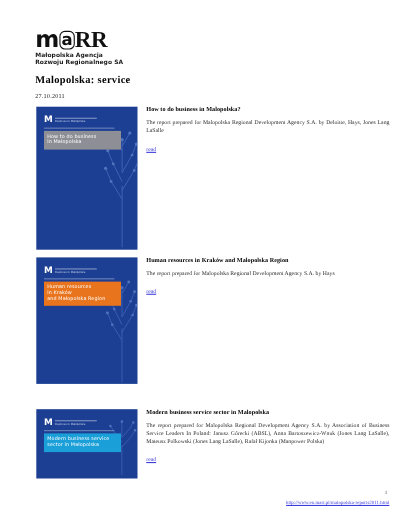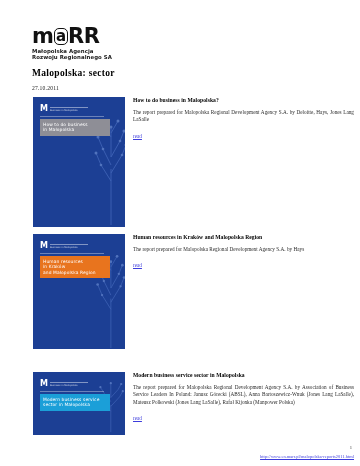--- a/index.html
+++ b/index.html
@@ -44,21 +44,21 @@
     border: 1.6px solid #111111;
     border-radius: 5px 5px 5px 5px;
     padding: 0px 1px 0px 1px;
     font-size: 15px;
     line-height: 15px;
     margin: 0 0.5px 1px 0.5px;
     background: #ffffff;
     color: #111111;
     font-weight: bold;
   }
-  .logo-rr { display:inline-block; }
+  .logo-rr { display:inline-block;font-family:Liberation Serif, serif; }
   .logo-sub {
     font-family: "DejaVu Sans", sans-serif;
     font-size: 5.4px;
     line-height: 6.4px;
     font-weight: bold;
     color: #1a1a1a;
     margin-top: 2px;
     letter-spacing: 0.05px;
   }
 
@@ -229,21 +229,21 @@
       <span class="logo-m">m</span>
         <span class="logo-a">a</span>
         <span class="logo-rr">RR</span>
     </div>
     <div class="logo-sub">
       <div>Małopolska Agencja</div>
       <div>Rozwoju Regionalnego SA</div>
     </div>
   </div>
 
-  <div class="doc-title">Malopolska: sector</div>
+  <div class="doc-title">Malopolska: service</div>
   <div class="doc-date">27.10.2011</div>
 
   <div class="entry entry-1">
     <div class="cover cover-tall">
       <div class="cover-inner">
         <svg class="tree" viewBox="0 0 38 118">
           <g stroke="#5a7fd0" stroke-width="0.9" fill="none">
             <path d="M20 118 L20 62"></path>
             <path d="M20 74 L10 58"></path>
               <path d="M20 66 L31 48"></path>

